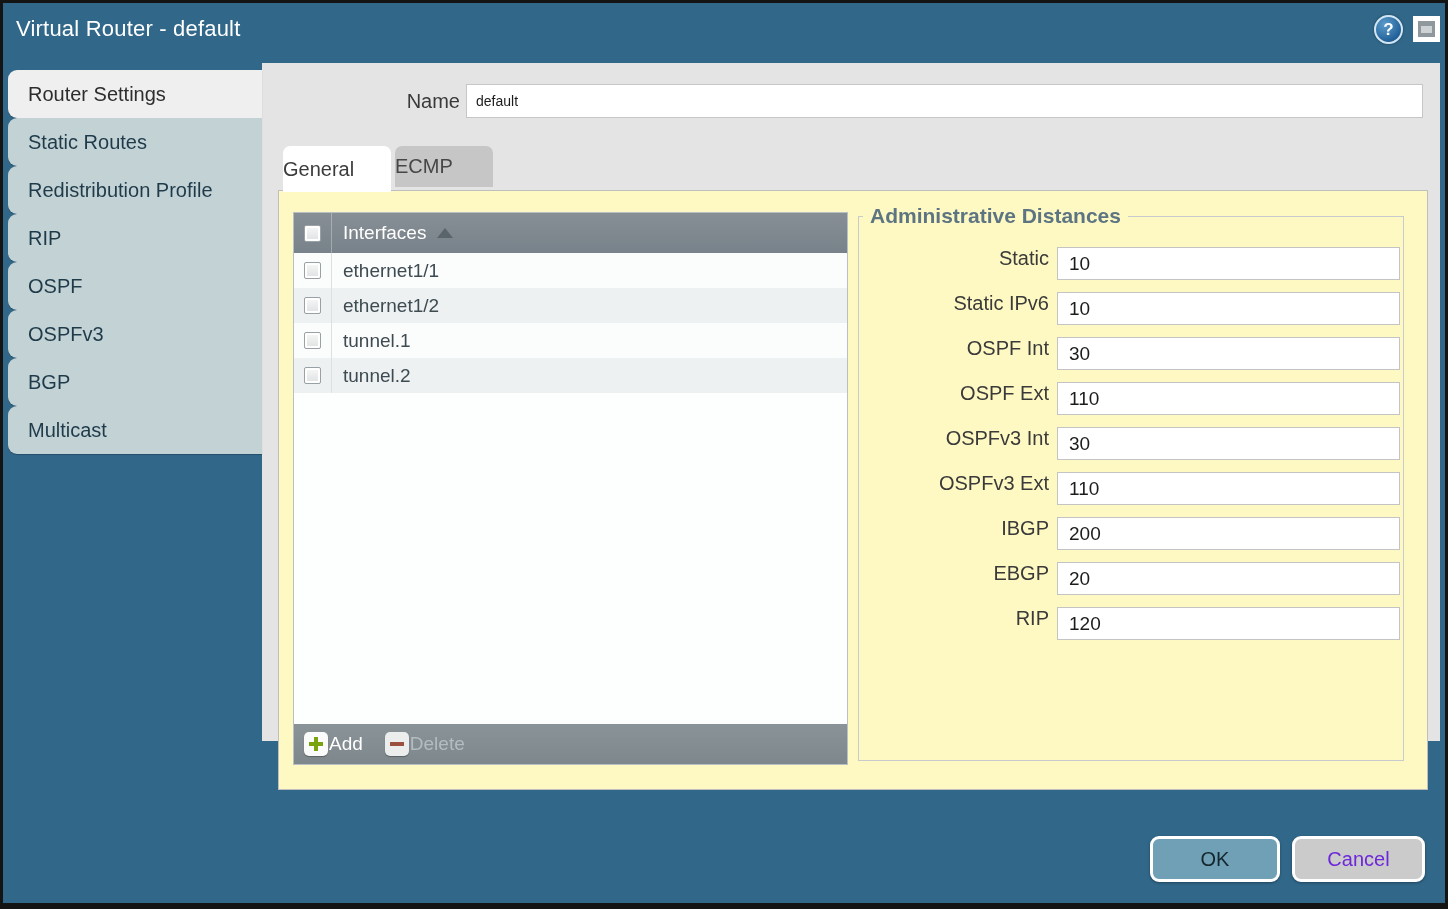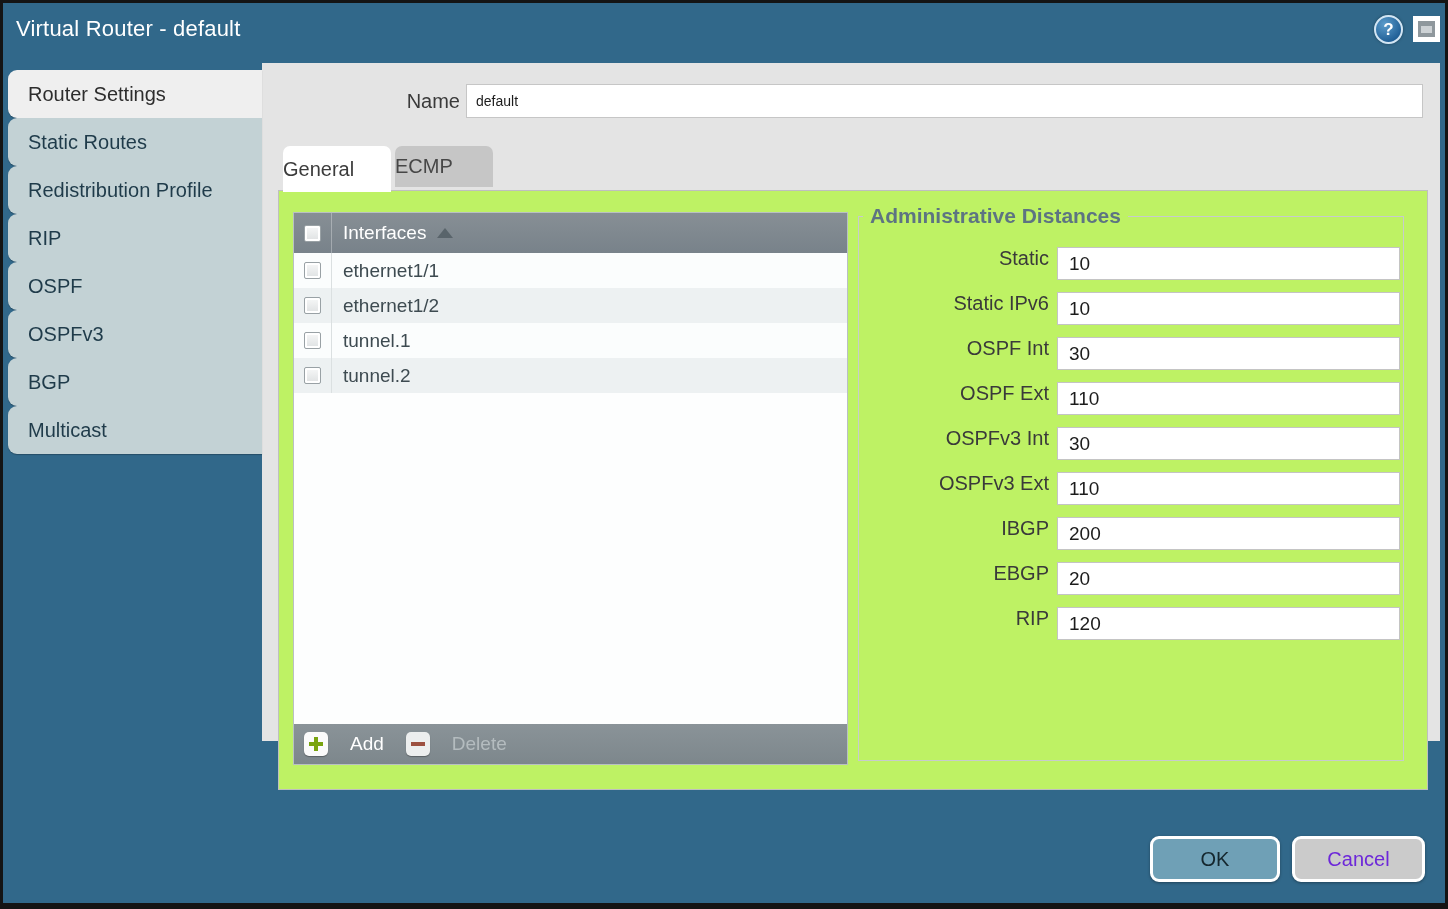--- a/index.html
+++ b/index.html
@@ -79,21 +79,21 @@
     background: #ffffff; color: #3c3c3c; z-index: 3;
   }
   .tab.inactive {
     left: 133px; top: 83px; width: 98px; height: 41px;
     background: #c6c6c6; color: #474747; z-index: 1;
   }
 
   
   #content {
     position: absolute; left: 16px; top: 127px; width: 1150px; height: 600px;
-    background: #bef264; border: 1px solid #bfbfbf; z-index: 2;
+    background: #fef9c3; border: 1px solid #bfbfbf; z-index: 2;
   }
 
   
   #iface-table {
     position: absolute; left: 14px; top: 21px; width: 555px; height: 553px;
     border: 1px solid #b9c0c3; display: flex; flex-direction: column;
     background: #fdfefe;
   }
   .tbl-header {
     flex: none; height: 40px;
@@ -125,21 +125,21 @@
     appearance: none; -webkit-appearance: none; margin: 0;
     width: 17px; height: 17px; border: 1px solid #99a1a5; border-radius: 2px;
     background: linear-gradient(180deg, #f7f8f8, #dee1e2);
     box-shadow: inset 0 0 0 2px #ffffff; cursor: pointer;
   }
   .tbl-footer {
     flex: none; height: 40px;
     background: linear-gradient(180deg, #8a9398, #7d878c);
     display: flex; align-items: center; padding-left: 10px; gap: 22px;
   }
-  .tb-btn { display: flex; align-items: center; gap: 22px; cursor: pointer; }
+  .tb-btn { display: flex; align-items: center; gap: 1px; cursor: pointer; }
   .tb-ic {
     position: relative; width: 24px; height: 24px; border-radius: 5px;
     background: #fbfbfb; box-shadow: 0 1px 1px rgba(0,0,0,0.3); flex: none;
   }
   .tb-ic.plus::before  { content: ""; position: absolute; left: 5px;  top: 10px; width: 14px; height: 4px; background: #79a410; }
   .tb-ic.plus::after   { content: ""; position: absolute; left: 10px; top: 5px;  width: 4px;  height: 14px; background: #79a410; }
   .tb-ic.minus { background: #eceeee; }
   .tb-ic.minus::before { content: ""; position: absolute; left: 5px;  top: 10px; width: 14px; height: 4px; background: #9c5040; }
   .tb-label { color: #ffffff; font-size: 19px; }
   .tb-label.disabled { color: #b4bcbf; }

